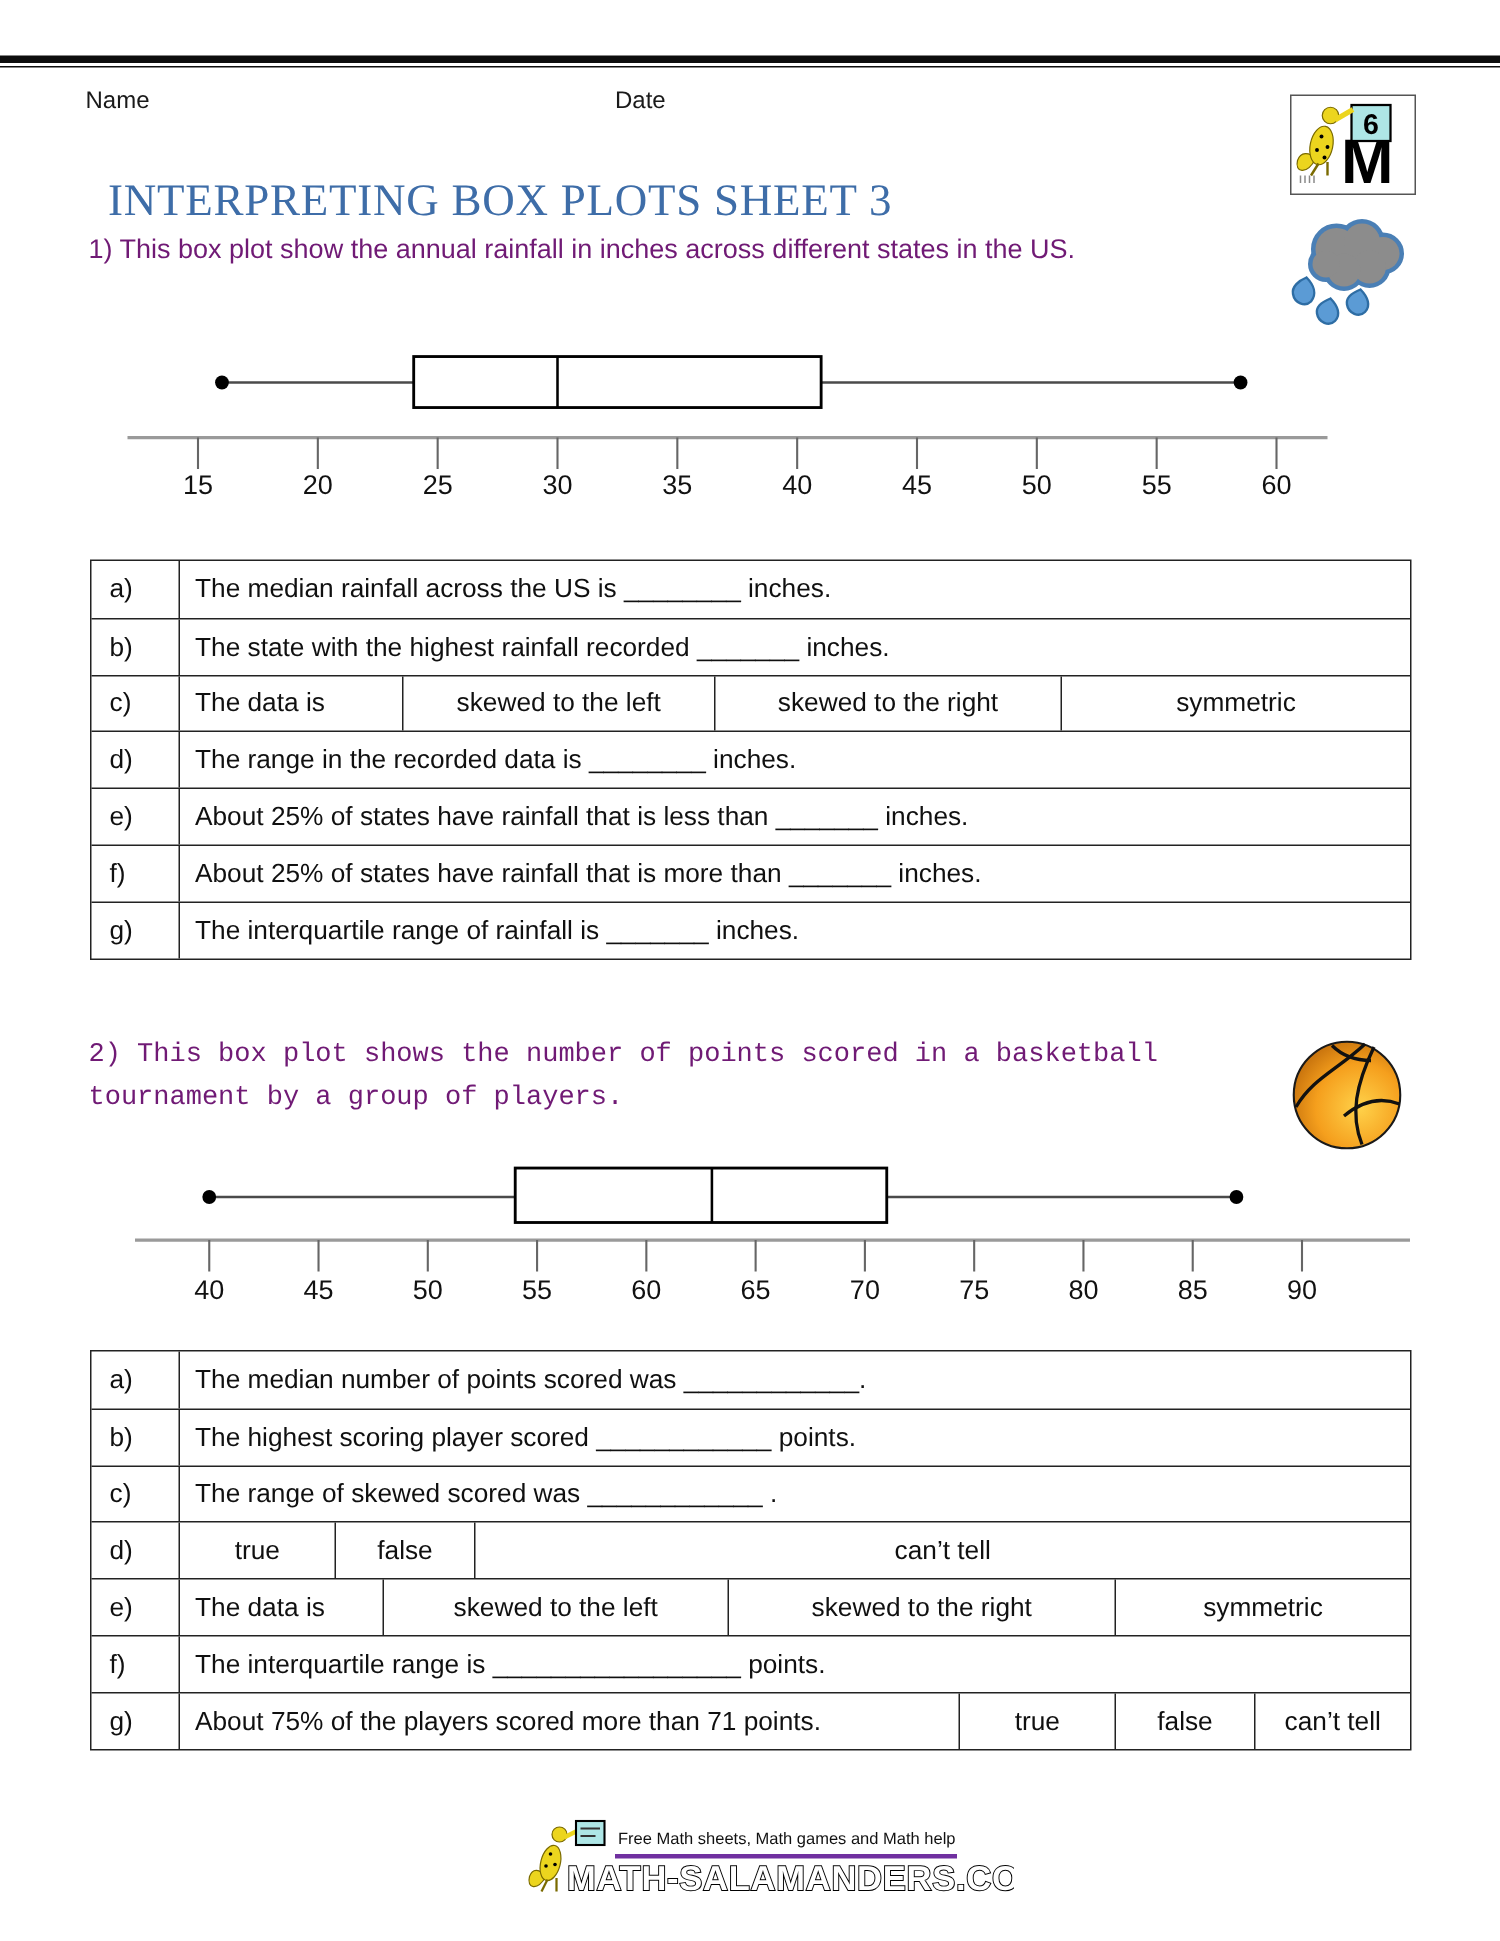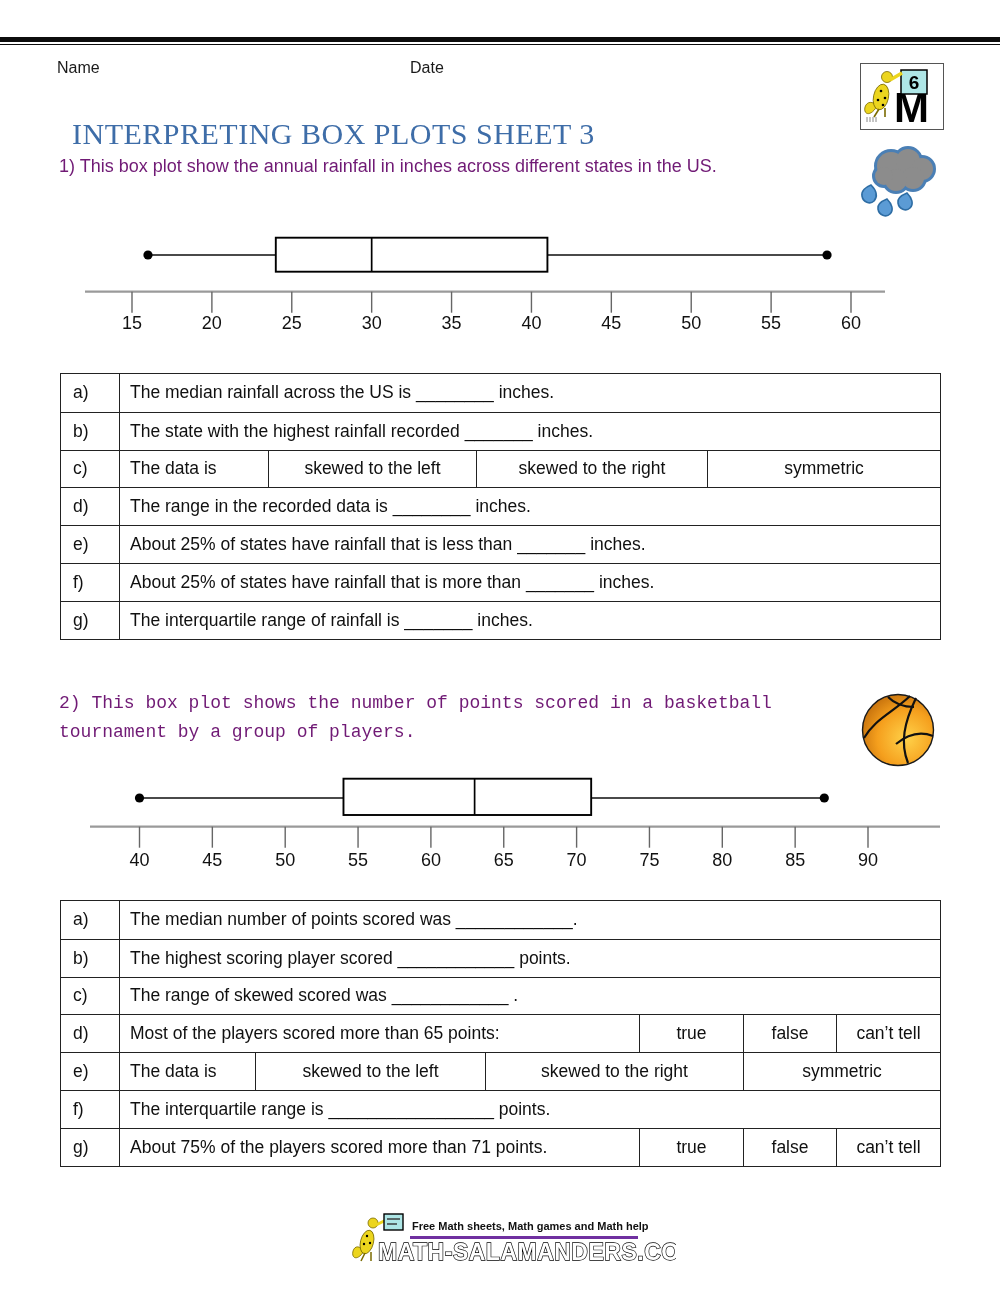--- a/index.html
+++ b/index.html
@@ -14,21 +14,21 @@
   .qtext{font-size:18px;line-height:29px;color:#701a75;}
   .wtable{left:60px;width:881px;border:1.6px solid #222;background:#fff;box-sizing:border-box;}
   .wrow{display:flex;height:37.8px;box-sizing:border-box;border-top:1.4px solid #222;align-items:stretch;}
   .wrow:first-child{border-top:none;}
   .cell{display:flex;align-items:center;border-left:1.4px solid #222;box-sizing:border-box;
         font-size:17.5px;color:#101010;white-space:nowrap;overflow:hidden;}
   .cell:first-child{border-left:none;}
   .cell.label{width:58px;flex:none;padding-left:12px;}
   .cell.main{flex:1;padding-left:10px;}
   .cell.opt{flex:1;justify-content:center;}
-  .tagline{font-size:11px;font-weight:bold;color:#111;white-space:nowrap;}
+  .tagline{font-size:11px;font-weight:normal;color:#111;white-space:nowrap;}
   .purple-rule{background:#7030a0;height:3px;}
   svg text{font-family:"Liberation Sans","DejaVu Sans",sans-serif;}
 </style>
 </head>
 <body>
 
 <div class="page">
 
   <div class="abs topbar" style="top:37px;height:4.5px;"></div>
   <div class="abs topbar" style="top:43.5px;height:1.3px;"></div>
@@ -213,21 +213,20 @@
       <div class="wrow">
         <div class="cell label">b)</div>
         <div class="cell main" style="">The highest scoring player scored ____________ points.</div>
       </div>
       <div class="wrow">
         <div class="cell label">c)</div>
         <div class="cell main" style="">The range of skewed scored was ____________ .</div>
       </div>
       <div class="wrow">
         <div class="cell label">d)</div>
-        <div class="cell main" style="width:520px;flex:none;">Most of the players scored more than 65 points:</div>
         <div class="cell opt" style="width:104px;flex:none;">true</div>
         <div class="cell opt" style="width:93px;flex:none;">false</div>
         <div class="cell opt" style="">can’t tell</div>
       </div>
       <div class="wrow">
         <div class="cell label">e)</div>
         <div class="cell main" style="width:136px;flex:none;">The data is</div>
         <div class="cell opt" style="width:230px;flex:none;">skewed to the left</div>
         <div class="cell opt" style="width:258px;flex:none;">skewed to the right</div>
         <div class="cell opt" style="">symmetric</div>

